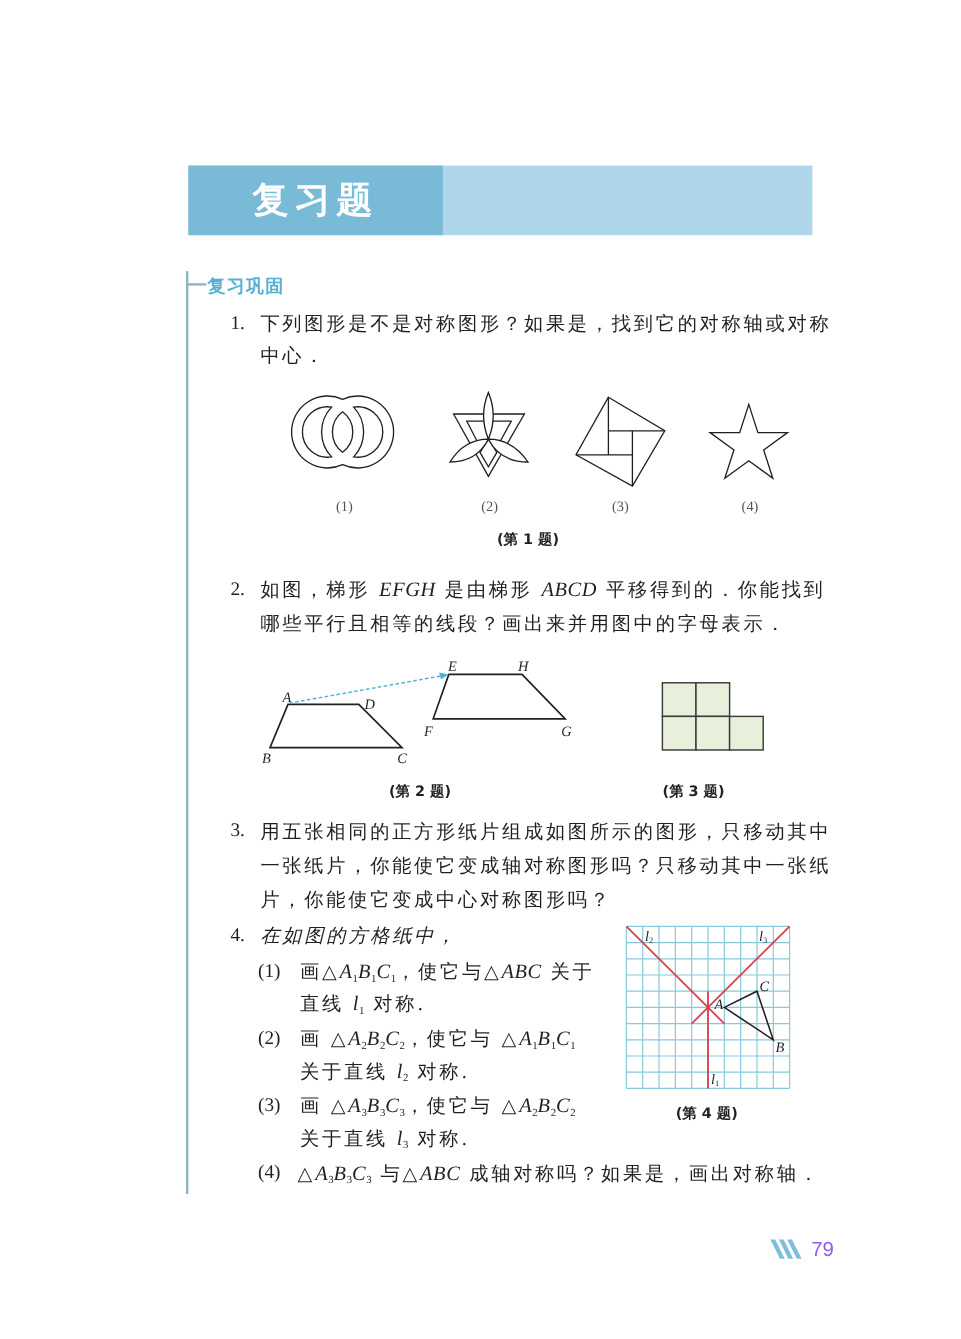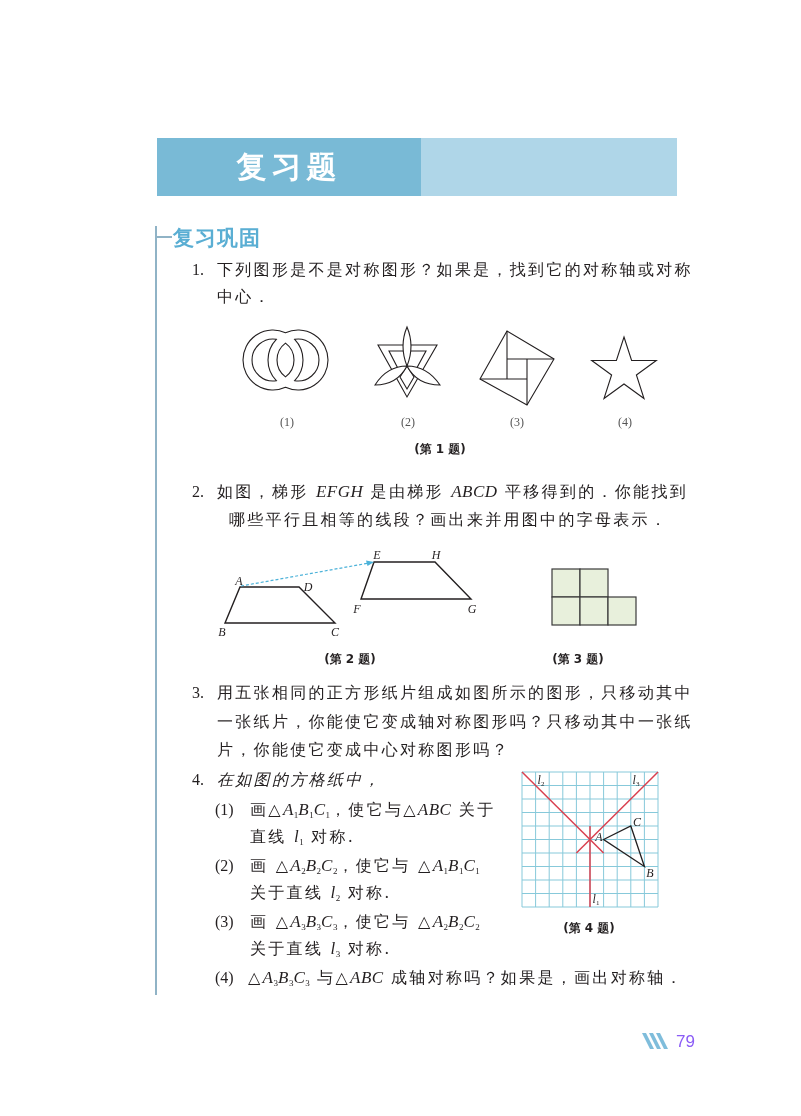--- a/index.html
+++ b/index.html
@@ -1,26 +1,26 @@
 <!DOCTYPE html>
 <html style="--banner-dark: #79bad6; --banner-light: #afd6e8; --accent: #5aaed3; --rule: #90b3c6; --text: #231f20; --grid: #87c9da; --sym-axis: #d9404f; --arrow: #4cb2d9; --square-fill: #e8f0dc; --stripes: #7fbddb;"><head>
 <meta charset="utf-8">
 <style>
   html, body { margin: 0; padding: 0; background: #ffffff; }
   body { width: 801px; height: 1116px; position: relative; overflow: hidden;
          font-family: "DejaVu Serif", "Liberation Serif", serif; color: var(--text, #231f20); }
   .abs { position: absolute; }
   .banner { left: 157px; top: 138px; width: 520px; height: 58px; background: var(--banner-light, #afd6e8); }
-  .banner-dark { left: 0; top: 0; width: 264px; height: 58px; background: var(--banner-dark, #79bad6);
+  .banner-dark { left: 0; top: 0; width: 212px; height: 58px; background: var(--banner-dark, #79bad6);
                  display: flex; align-items: center; justify-content: center; }
   .banner-title { color: #ffffff; font-family: "DejaVu Sans", "Liberation Sans", sans-serif;
                   font-weight: bold; font-size: 30px; letter-spacing: 5px; }
   .rule-v { left: 155px; top: 226px; width: 2px; height: 769px; background: var(--rule, #90b3c6); }
   .rule-h { left: 155px; top: 236px; width: 17px; height: 2px; background: var(--rule, #90b3c6); }
-  .section-title { left: 173px; top: 226px; height: 24px; line-height: 24px; font-size: 21px; font-weight: bold;
+  .section-title { left: 173px; top: 226px; height: 24px; line-height: 24px; font-size: 15px; font-weight: bold;
                    font-family: "DejaVu Sans", "Liberation Sans", sans-serif; color: var(--accent, #5aaed3); letter-spacing: 1px; }
   .ln { position: absolute; height: 22px; line-height: 22px; font-size: 16px; letter-spacing: 2.3px; white-space: nowrap; }
   .num { position: absolute; height: 22px; line-height: 22px; font-size: 16px; white-space: nowrap;
          font-family: "Liberation Serif", "DejaVu Serif", serif; }
   .it { font-family: "Liberation Serif", "DejaVu Serif", serif; font-style: italic; letter-spacing: 0.5px; font-size: 17px; }
   .it sub { font-size: 9px; font-style: normal; vertical-align: -3px; line-height: 0; letter-spacing: 0; }
   .caption { position: absolute; transform: translateX(-50%); font-size: 12px; font-weight: bold; white-space: nowrap;
              font-family: "DejaVu Sans", "Liberation Sans", sans-serif; line-height: 16px; }
   .fig-label { position: absolute; transform: translateX(-50%); font-size: 12px; white-space: nowrap; line-height: 16px;
                font-family: "Liberation Serif", "DejaVu Serif", serif; color: #555; }
@@ -80,21 +80,21 @@
   <span class="fig-label" style="left:287px; top:414px;">(1)</span>
   <span class="fig-label" style="left:408px; top:414px;">(2)</span>
   <span class="fig-label" style="left:517px; top:414px;">(3)</span>
   <span class="fig-label" style="left:625px; top:414px;">(4)</span>
   <span class="caption" style="left:440px; top:441px;text-align:center;">(第 1 题)</span>
 </div>
 
 <div>
   <span class="num" style="left:192px; top:481px;">2.</span>
   <div class="ln" style="left:217px; top:481px;">如图，梯形 <span class="it">EFGH</span> 是由梯形 <span class="it">ABCD</span> 平移得到的．你能找到</div>
-  <div class="ln" style="left:217px; top:509px;margin-left:12px;">哪些平行且相等的线段？画出来并用图中的字母表示．</div>
+  <div class="ln" style="left:217px; top:509px;">哪些平行且相等的线段？画出来并用图中的字母表示．</div>
 
   <svg style="left:200px; top:540px;" width="300" height="100" viewBox="200 540 300 100">
     <polygon points="240,587 299,587 335,623 225,623" fill="none" stroke="#231f20" stroke-width="1.4"></polygon>
     <polygon points="374,562 435,562 471,599 361,599" fill="none" stroke="#231f20" stroke-width="1.4"></polygon>
     <g>
       <line x1="241" y1="586" x2="368" y2="563.2" stroke="var(--arrow, #4cb2d9)" stroke-width="1.2" stroke-dasharray="3 2"></line>
       <polygon points="374,562 366,560.5 367.5,566" fill="var(--arrow, #4cb2d9)"></polygon>
     </g>
     <text class="svg-lbl" x="239" y="585" text-anchor="middle">A</text>
     <text class="svg-lbl" x="308" y="591" text-anchor="middle">D</text>

